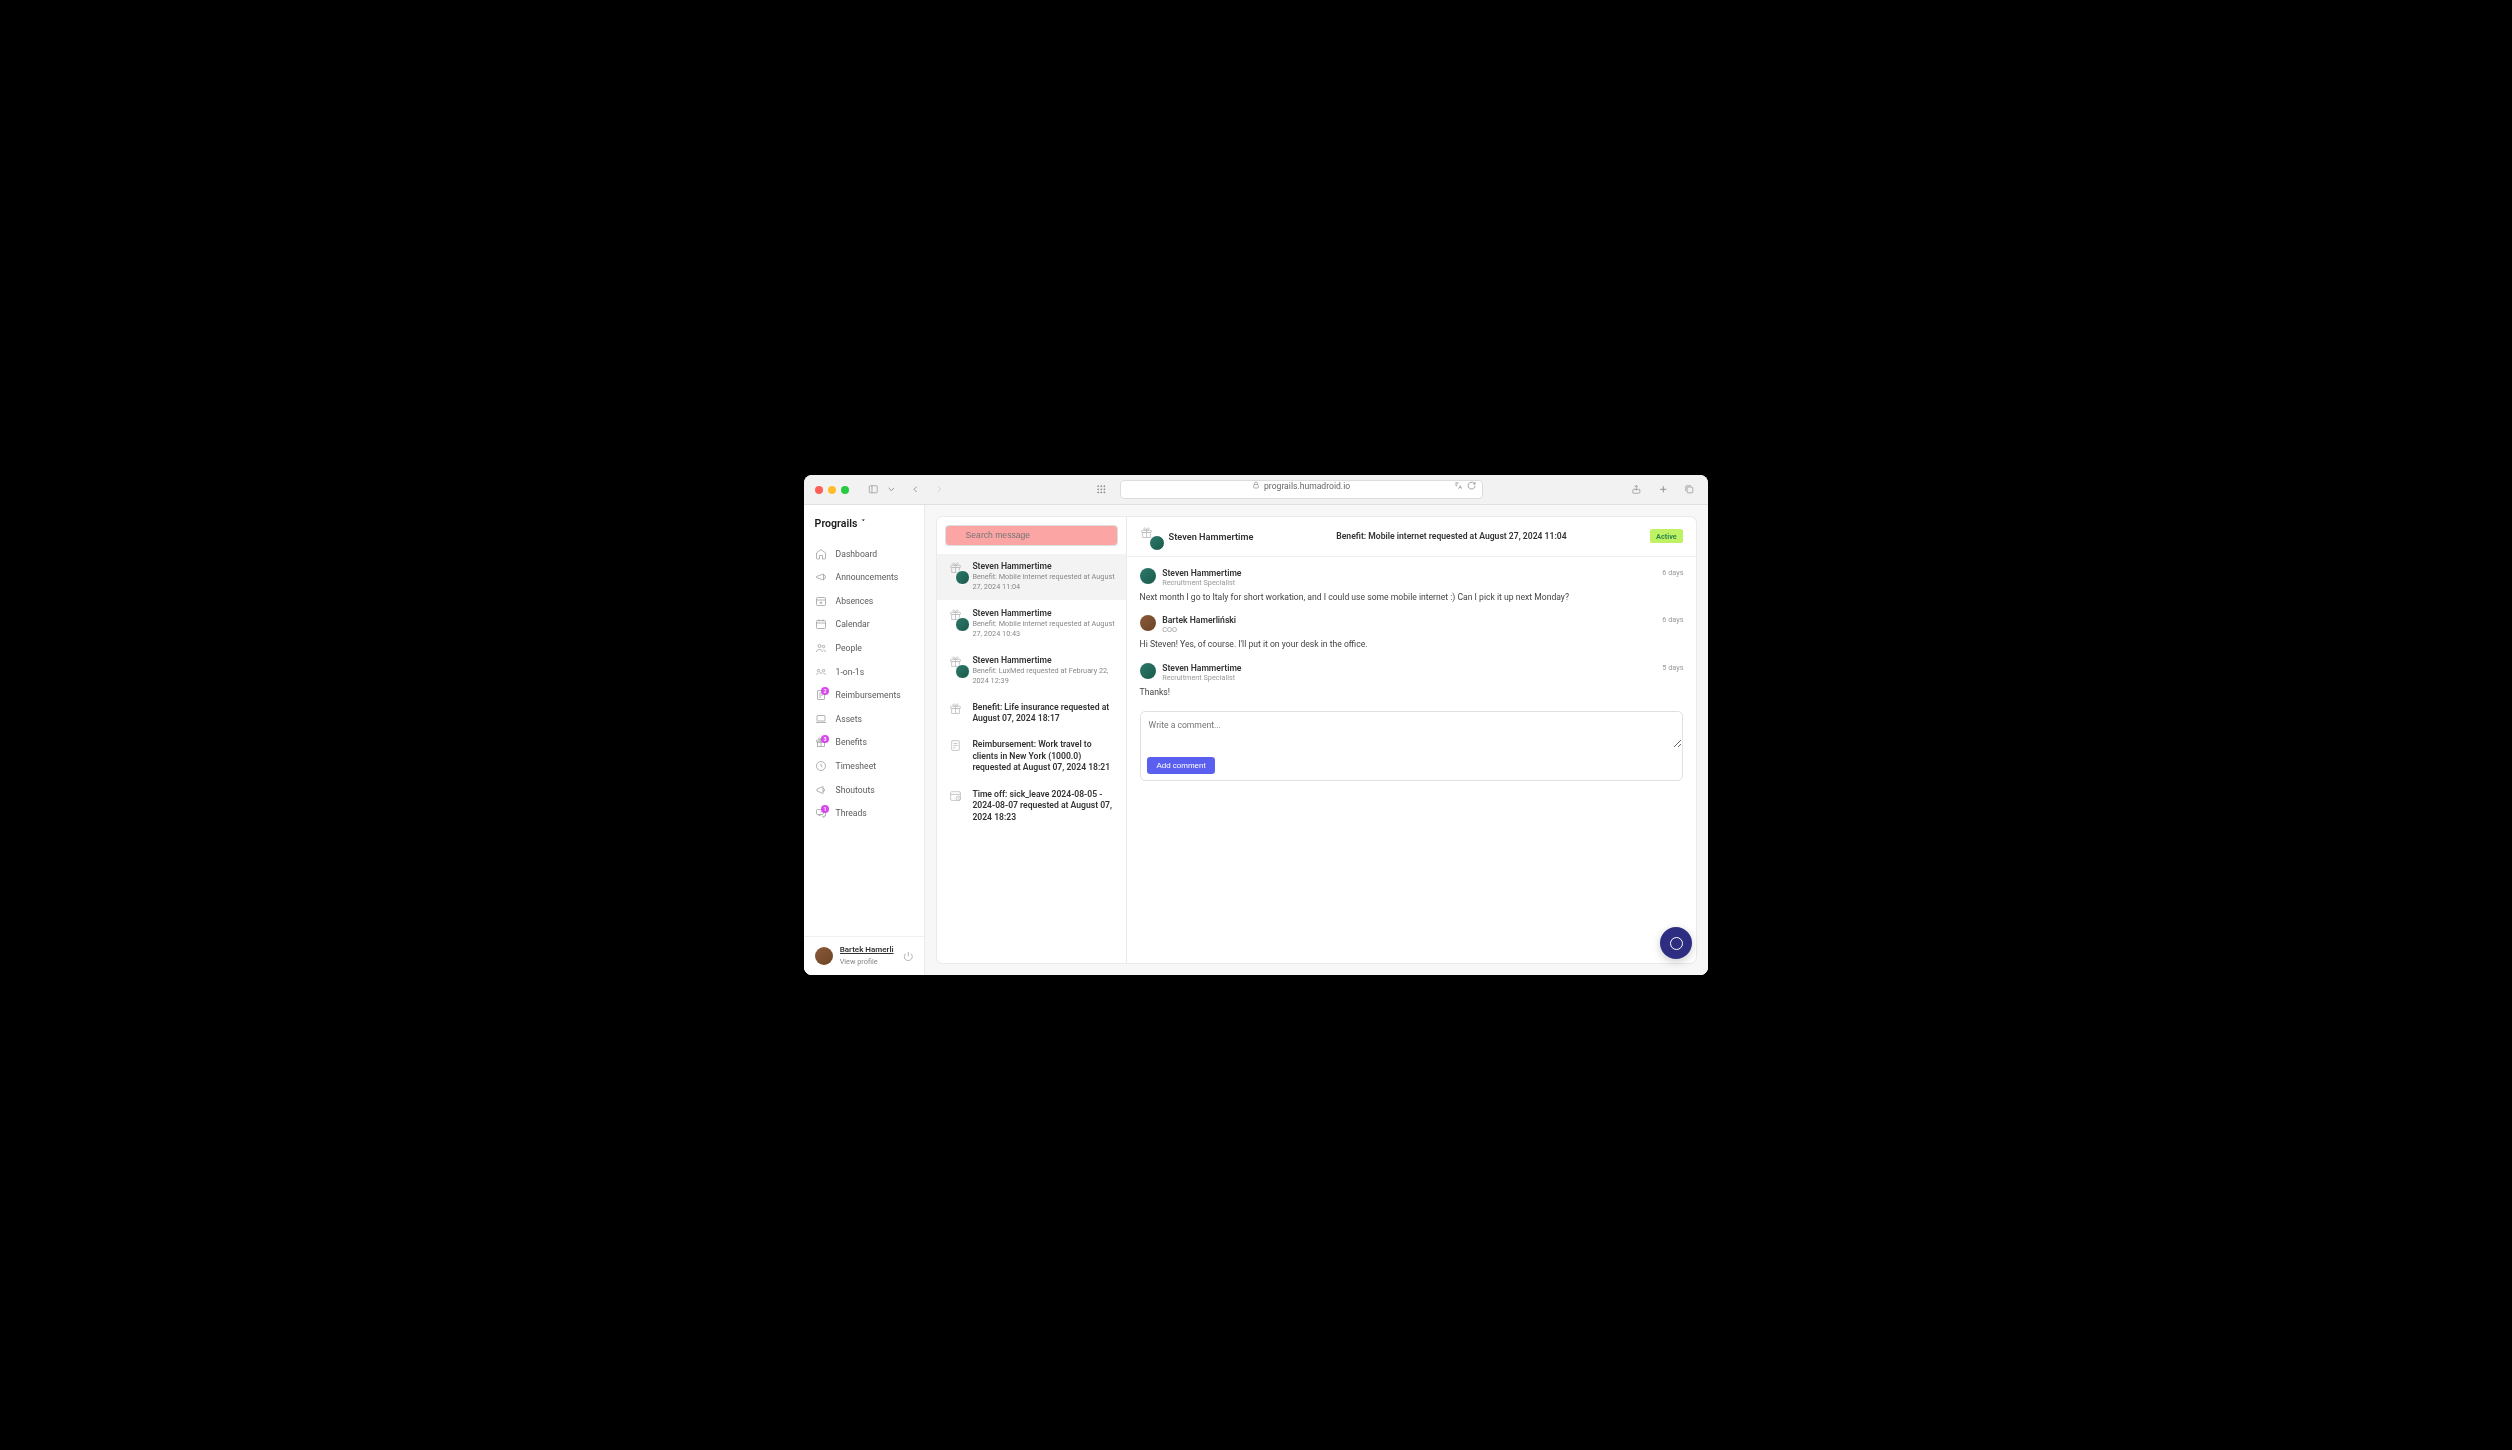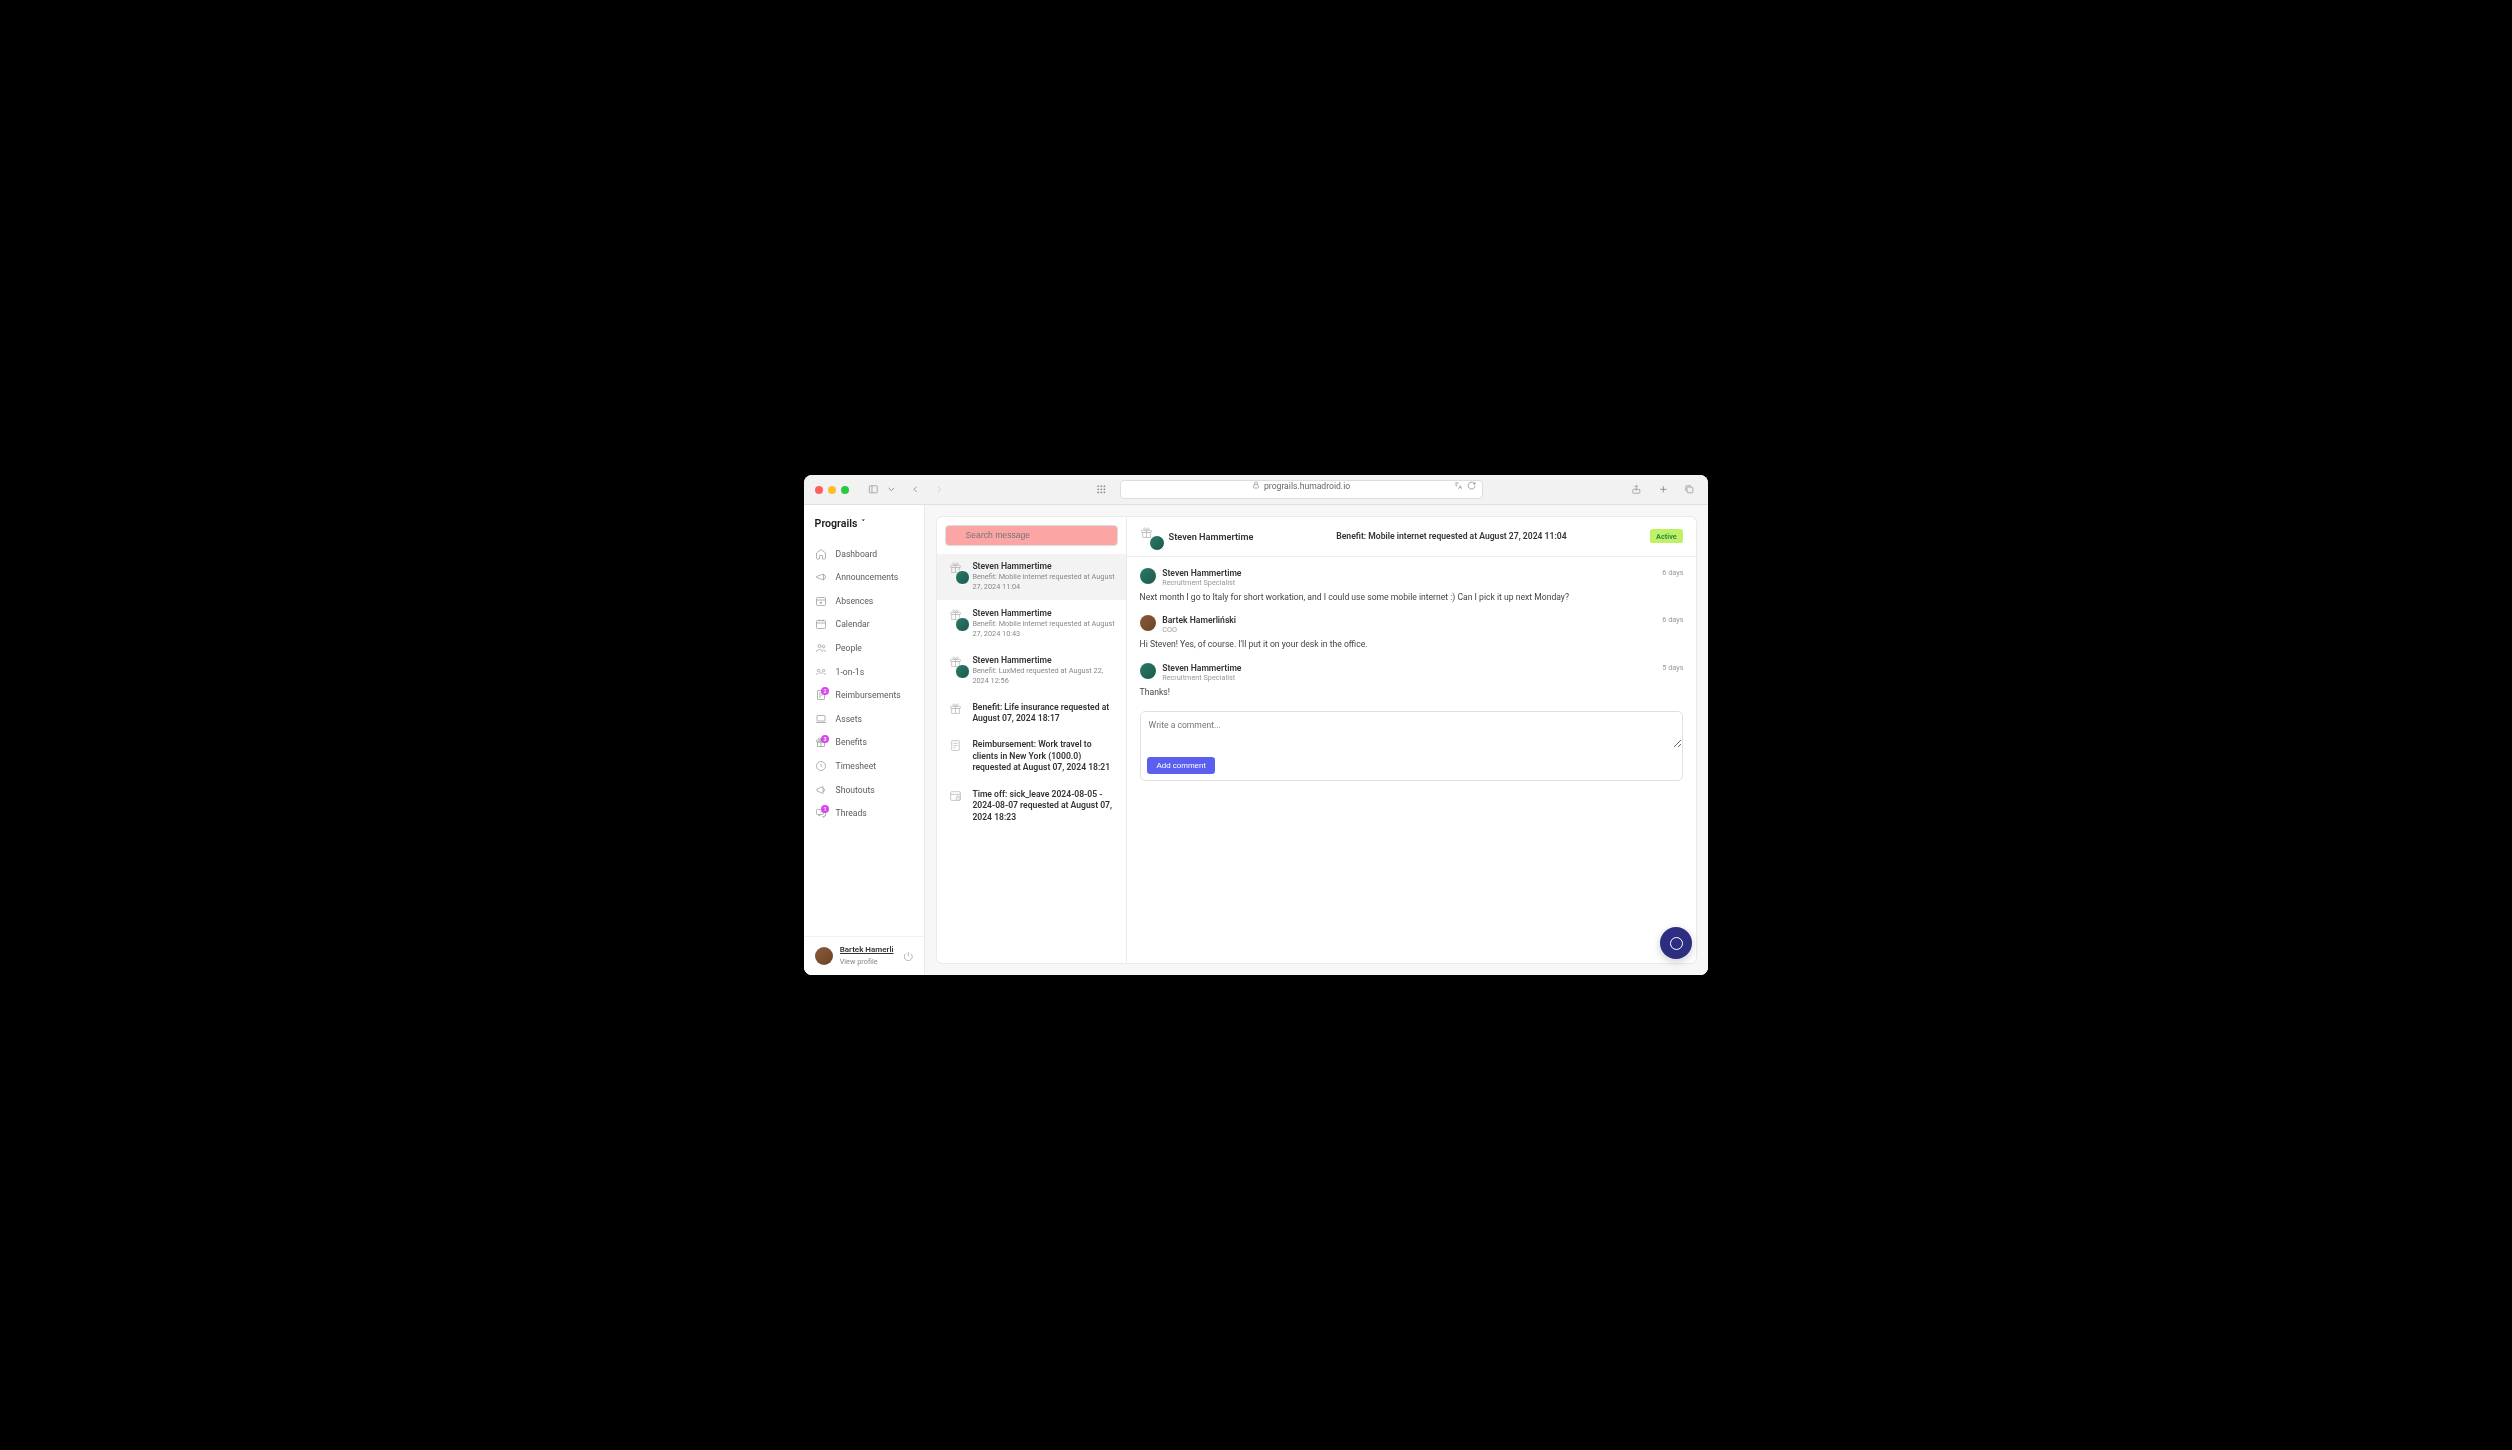--- a/index.html
+++ b/index.html
@@ -608,21 +608,21 @@
       <svg width="13" height="13" viewBox="0 0 24 24" fill="none" stroke="#bbb" stroke-width="1.5">
                     <rect x="3" y="8" width="18" height="4" rx="1"></rect>
                     <rect x="5" y="12" width="14" height="9"></rect>
                     <line x1="12" y1="8" x2="12" y2="21"></line>
                     <path d="M12 8c-3 0-5-1-5-3s5-2 5 3zM12 8c3 0 5-1 5-3s-5-2-5 3z"></path>
                   </svg>
       <div class="thread-avatar-overlay"></div>
     </div>
     <div class="thread-content">
                   <div class="thread-title">Steven Hammertime</div>
-      <div class="thread-preview">Benefit: LuxMed requested at August 22, 2024 12:56</div>
+      <div class="thread-preview">Benefit: LuxMed requested at February 22, 2024 12:39</div>
                 </div>
   </div>
               <div class="thread-item">
     <div class="thread-icon">
       <svg width="13" height="13" viewBox="0 0 24 24" fill="none" stroke="#bbb" stroke-width="1.5">
                     <rect x="3" y="8" width="18" height="4" rx="1"></rect>
                     <rect x="5" y="12" width="14" height="9"></rect>
                     <line x1="12" y1="8" x2="12" y2="21"></line>
                     <path d="M12 8c-3 0-5-1-5-3s5-2 5 3zM12 8c3 0 5-1 5-3s-5-2-5 3z"></path>
                   </svg>

